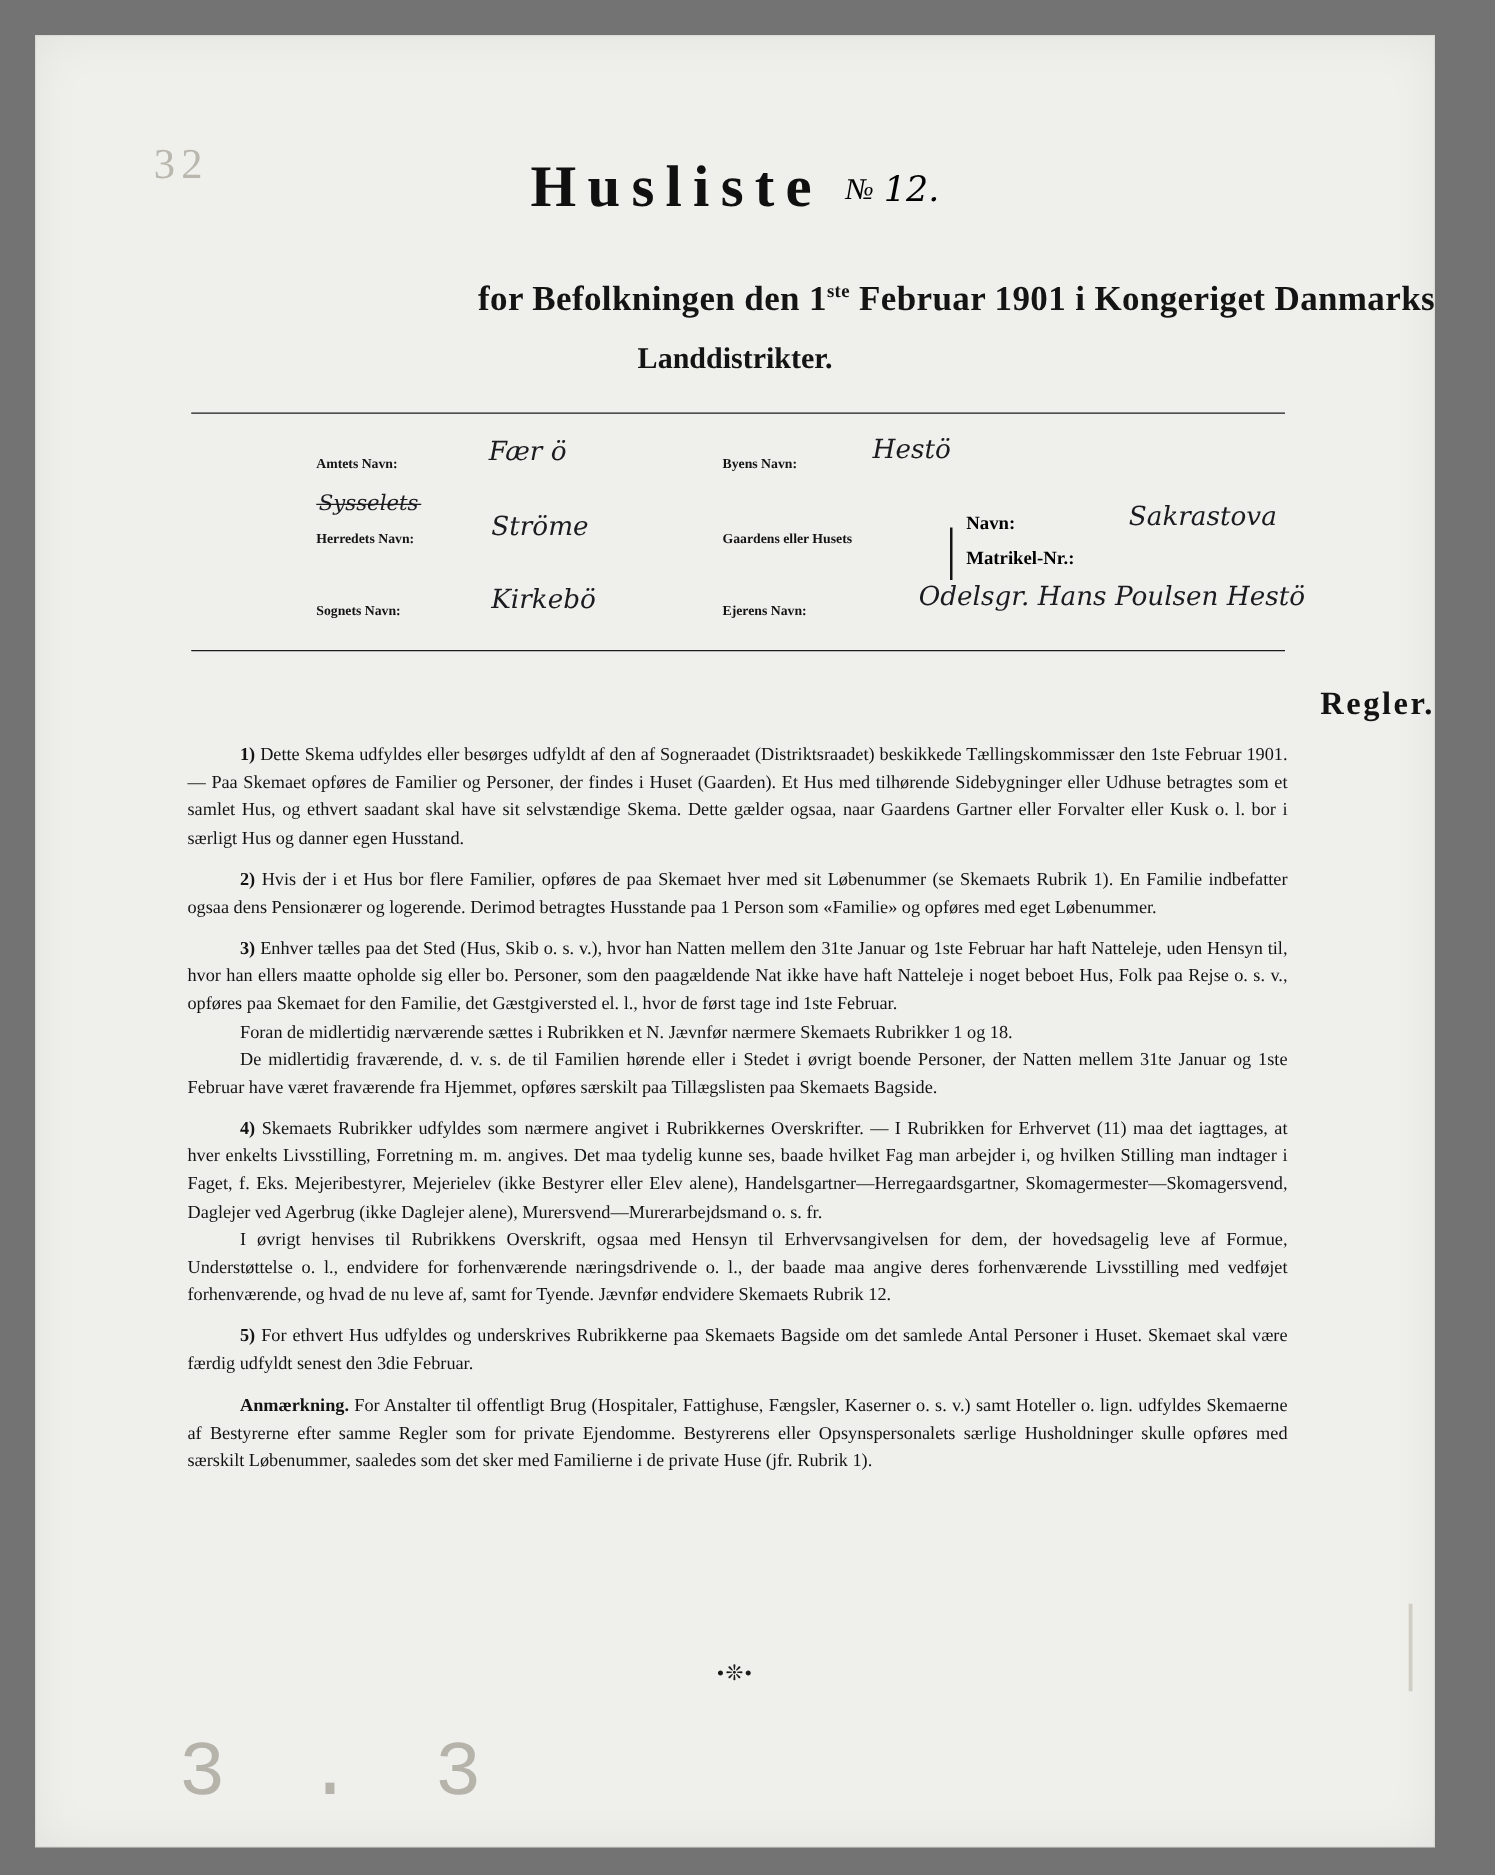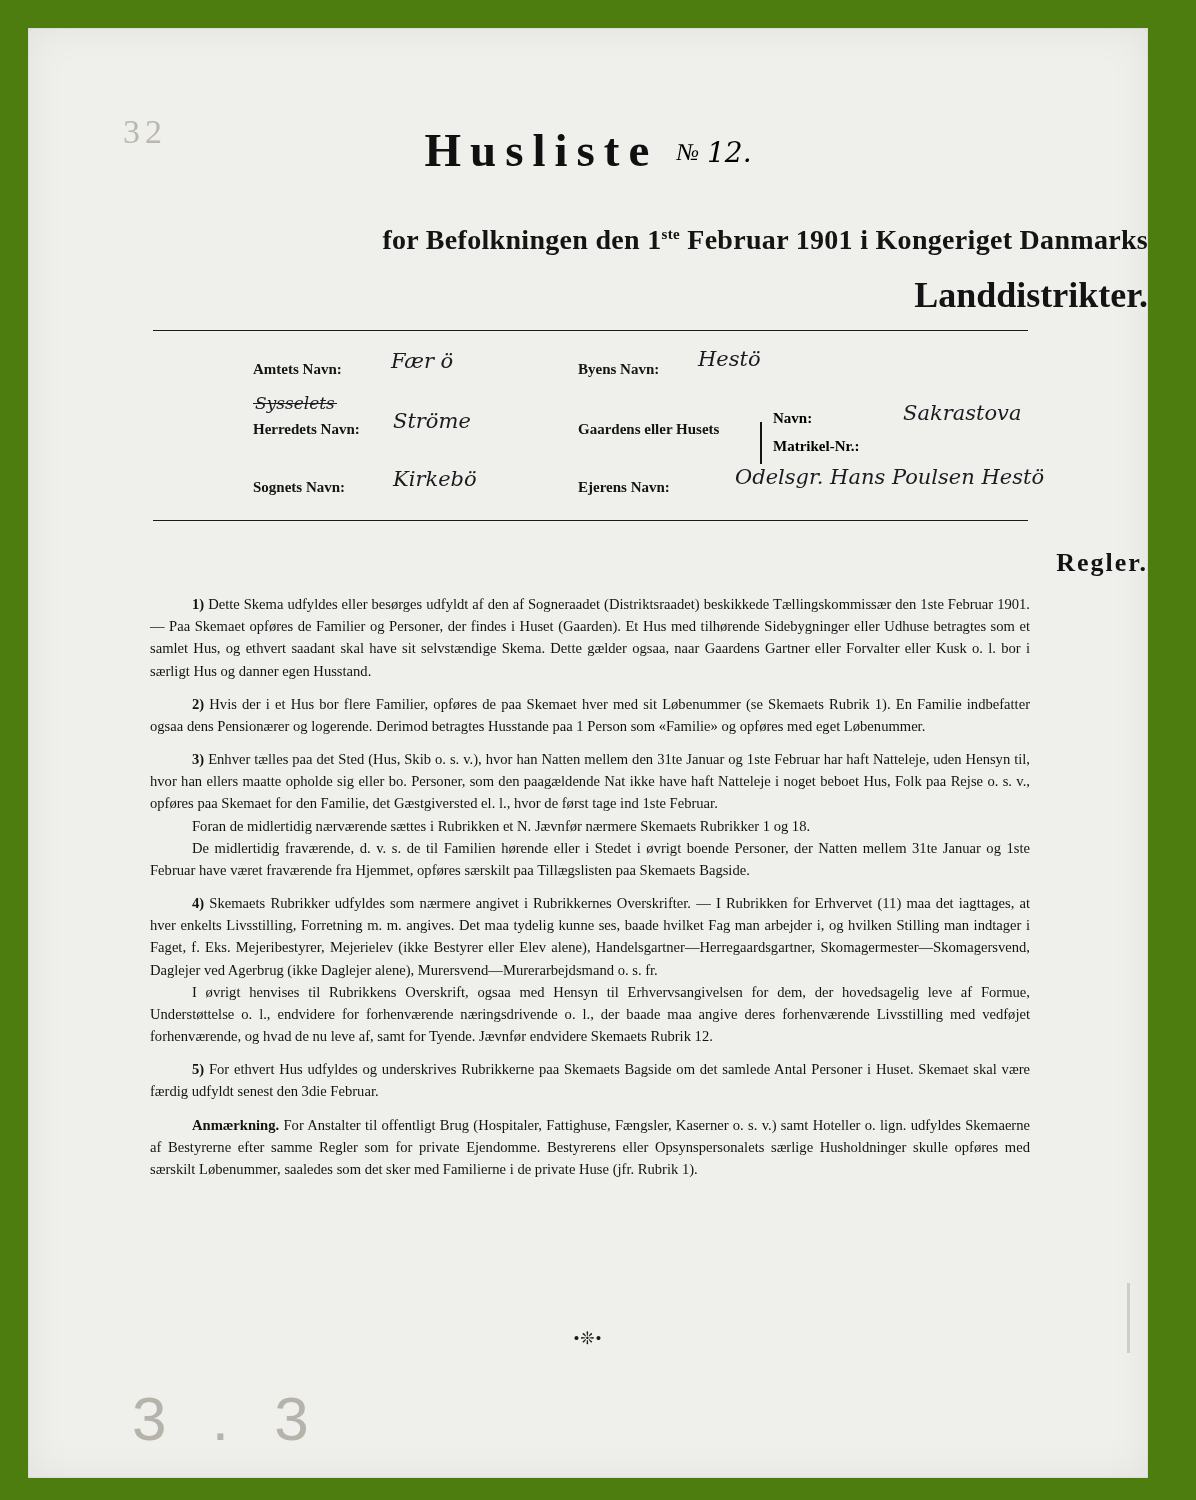--- a/index.html
+++ b/index.html
@@ -10,21 +10,21 @@
   body {
     width: 1196px;
     height: 1500px;
     font-family: "Liberation Serif", serif;
     overflow: hidden;
   }
   #page {
     position: relative;
     width: 1196px;
     height: 1500px;
-    background: #4d7c0f;
+    background: #737373;
   }
   
   #sheet {
     position: absolute;
     left: 28px;
     top: 28px;
     width: 1120px;
     height: 1450px;
     background: #efefec;
     box-shadow: inset 0 0 40px rgba(0,0,0,0.06);
@@ -81,22 +81,22 @@
     font-size: 28px;
     font-weight: bold;
     color: #141414;
     letter-spacing: 0.3px;
   }
   .subtitle1 sup { font-size: 15px; }
   .subtitle2 {
     position: absolute;
     left: 0; right: 0;
     top: 246px;
-    text-align: right;
-    font-size: 36px;
+    text-align: center;
+    font-size: 24px;
     font-weight: bold;
     color: #141414;
   }
   hr.rule {
     position: absolute;
     border: none;
     border-top: 1.6px solid #1b1b1b;
     margin: 0;
   }
   #rule-top { left: 125px; width: 875px; top: 302px; }
@@ -108,21 +108,21 @@
     left: 125px;
     top: 325px;
     width: 875px;
     height: 150px;
     font-size: 17px;
   }
   .idrow { position: absolute; }
   .lbl {
     font-family: "Liberation Serif", serif;
     font-weight: bold;
-    font-size: 15px;
+    font-size: 11px;
     color: #141414;
   }
   .val-hw {
     font-family: "DejaVu Serif", serif;
     font-style: italic;
     font-size: 21px;
     color: #1b1c20;
     white-space: nowrap;
   }
   .brace {
@@ -184,23 +184,23 @@
     left: 0; right: 0;
     top: 1300px;
     text-align: center;
     font-size: 17px;
     color: #1a1a1a;
     letter-spacing: 1px;
   }
   
   .bottom-hw {
     position: absolute;
-    left: 104px;
+    left: 115px;
     top: 1355px;
-    font-family: Liberation Sans, sans-serif;
+    font-family: Liberation Mono, monospace;
     font-size: 62px;
     color: #b5b3aa;
     letter-spacing: 14px;
   }
   .edge-mark {
     position: absolute;
     right: 18px;
     top: 1255px;
     width: 3px;
     height: 70px;

